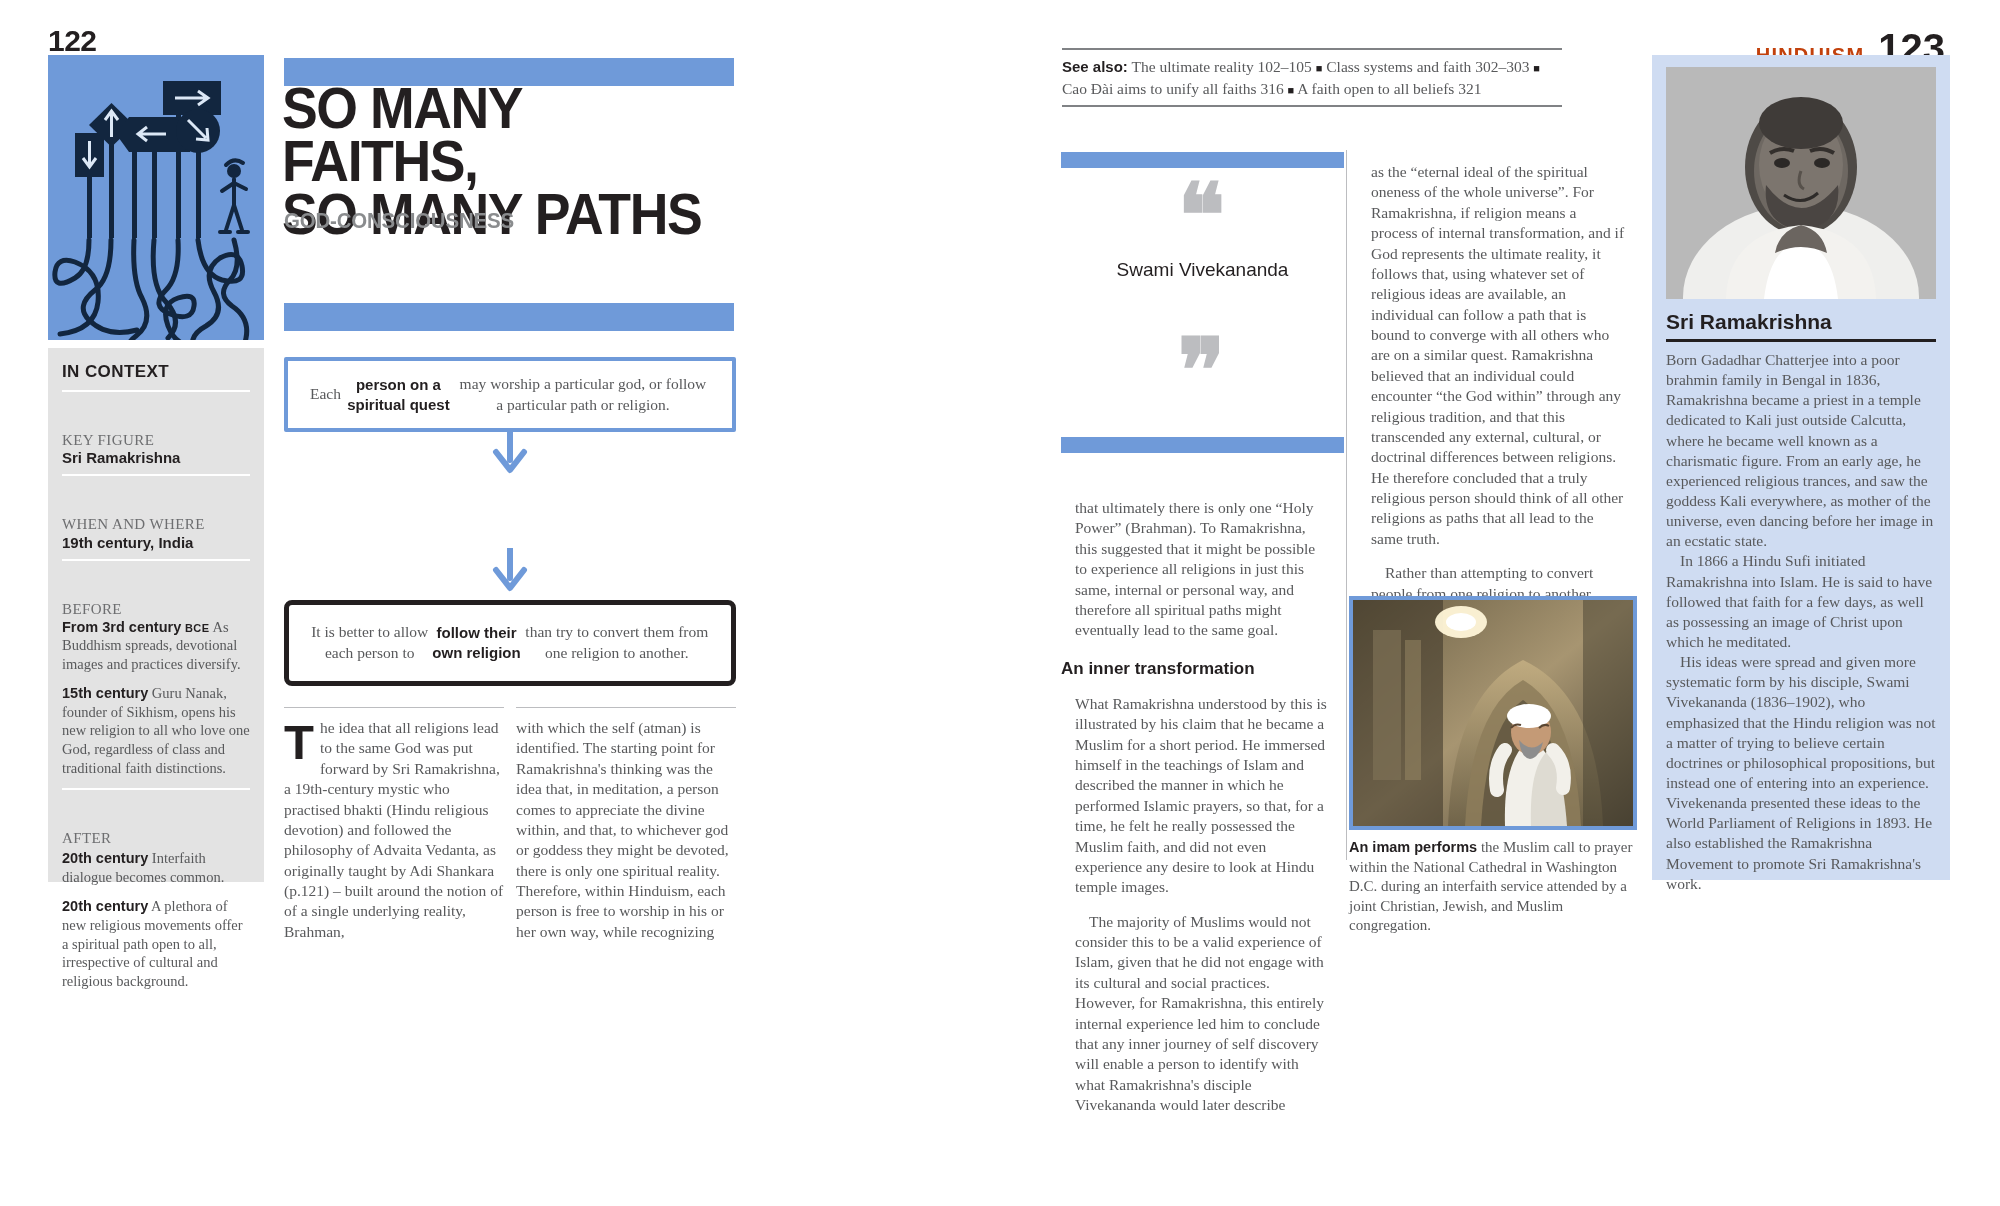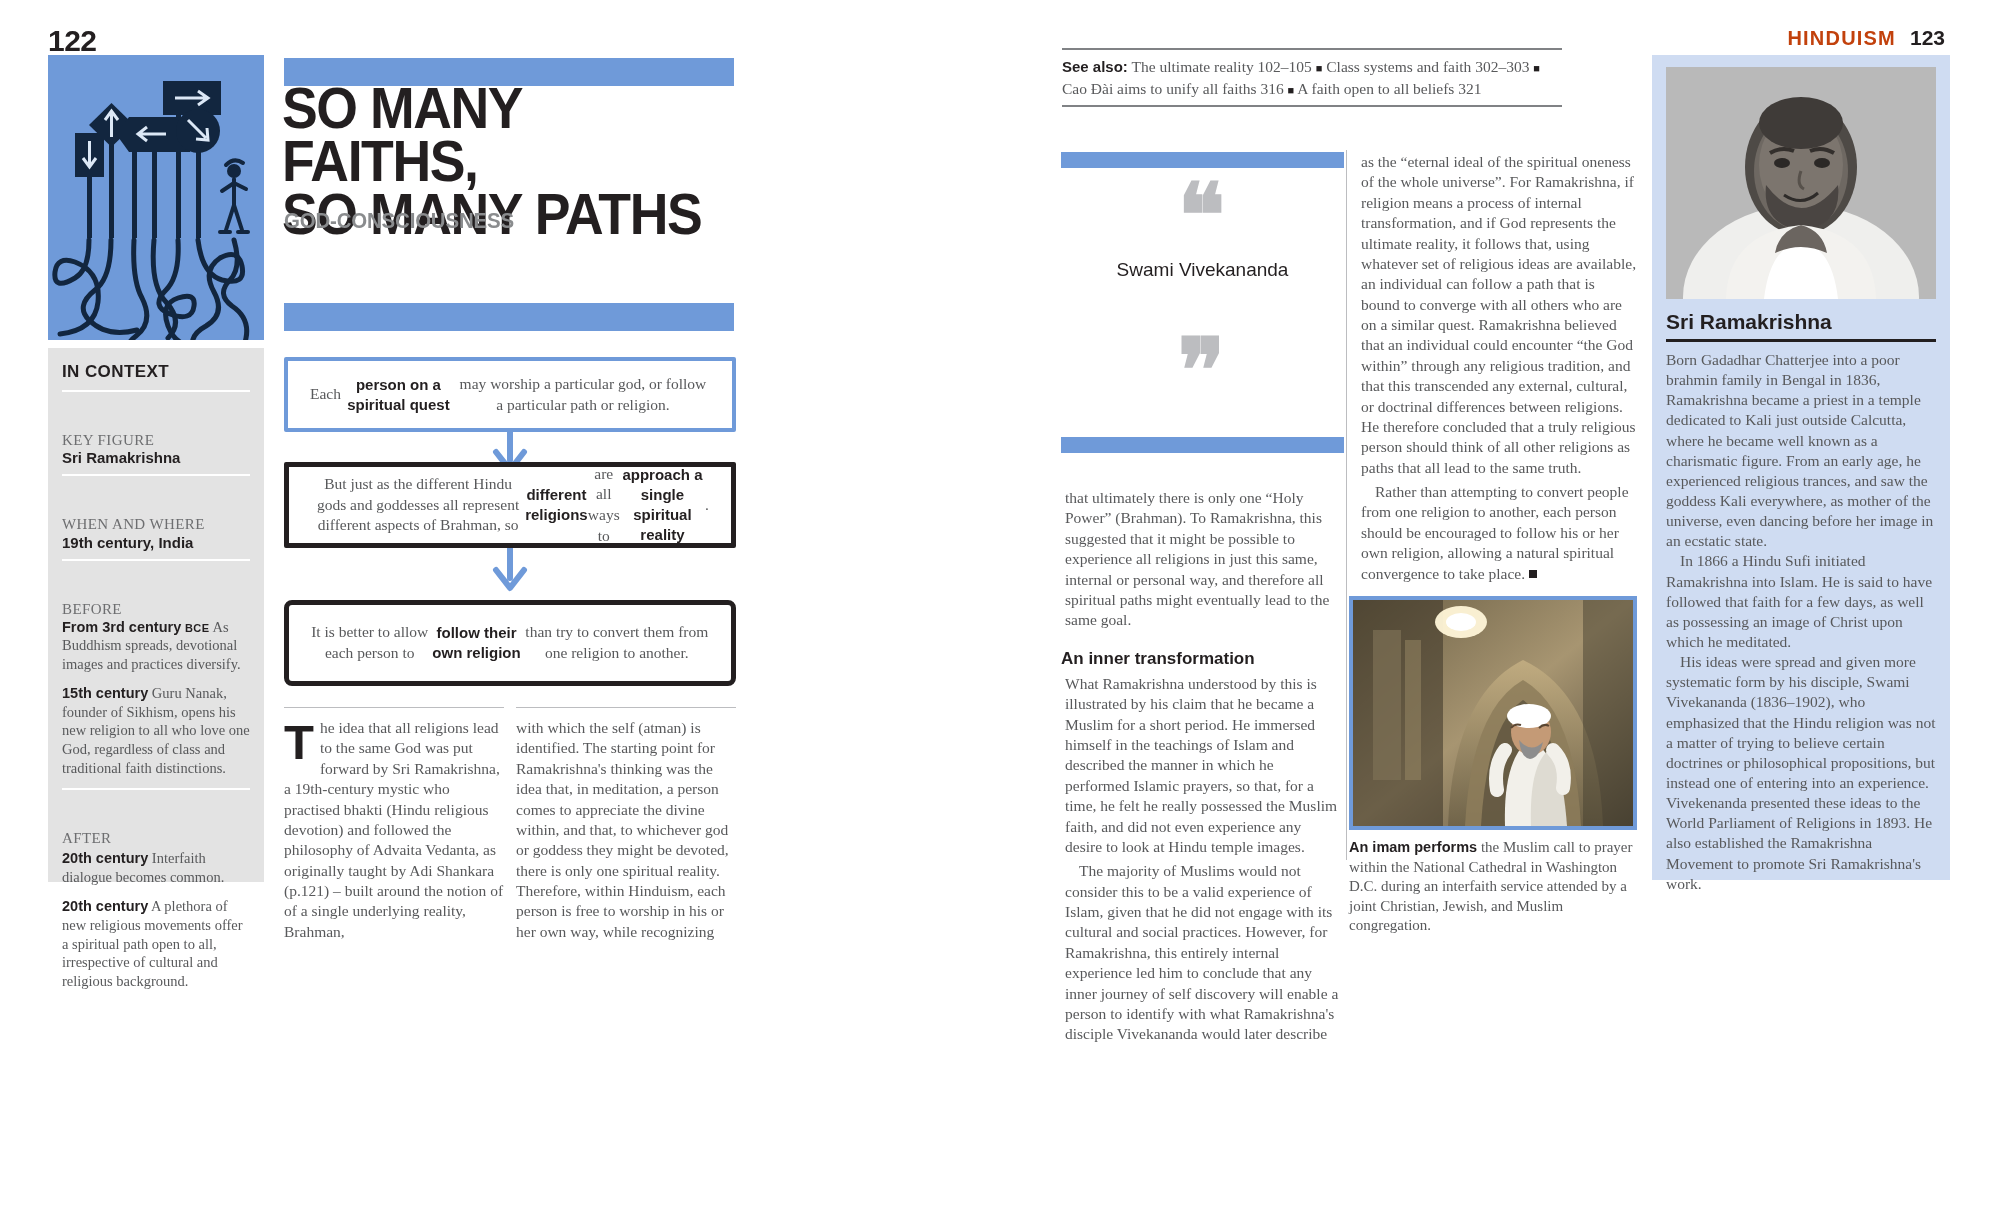--- a/index.html
+++ b/index.html
@@ -37,21 +37,21 @@
   .running-head {
     font-family: "Liberation Sans", sans-serif;
     font-weight: bold;
     font-size: 20px;
     letter-spacing: 1.2px;
     color: #c2410c;
   }
   .folio-right {
     font-family: "Liberation Sans", sans-serif;
     font-weight: bold;
-    font-size: 21px;
+    font-size: 40px;
     color: #231f20;
   }
 
   
   .illus {
     position: absolute;
     left: 48px;
     top: 55px;
     width: 216px;
     height: 285px;
@@ -289,21 +289,21 @@
     line-height: 1.315;
     color: #58595b;
   }
   .rcol h4 {
     font-family: "Liberation Sans", sans-serif;
     font-weight: bold;
     font-size: 17px;
     color: #231f20;
     margin: 17px 0 1px 0;
   }
-  .rcol p { margin: 4px; text-indent: 0; font-family: Liberation Serif, serif; }
+  .rcol p { margin: 14px; text-indent: 0; font-family: Liberation Serif, serif; }
   .rcol p + p { text-indent: 14px; }
 
   .vrule {
     position: absolute;
     width: 1px;
     background: #bcbdc0;
   }
 
   
   .biobox {
@@ -453,21 +453,20 @@
     <div>SO MANY FAITHS,</div>
     <div>SO MANY PATHS</div>
   </div>
   <div class="subhead">GOD-CONSCIOUSNESS</div>
   <div class="blue-bar title-bar-bot"></div>
 
   <div class="flowbox fb1">Each <b>person on a spiritual quest</b> may worship a particular god, or follow a particular path or religion.</div>
   <svg class="arrow a1" viewBox="0 0 36 44">
     <path d="M18 0 L18 30 M4 22 L18 40 L32 22" stroke="#6f9ad9" stroke-width="6" fill="none" stroke-linecap="round" stroke-linejoin="round"></path>
   </svg>
-  <div class="flowbox fb2">But just as the different Hindu gods and goddesses all represent different aspects of Brahman, so <b>different religions</b> are all ways to <b>approach a single spiritual reality</b>.</div>
   <svg class="arrow a2" viewBox="0 0 36 44">
     <path d="M18 0 L18 30 M4 22 L18 40 L32 22" stroke="#6f9ad9" stroke-width="6" fill="none" stroke-linecap="round" stroke-linejoin="round"></path>
   </svg>
   <div class="flowbox fb3">It is better to allow each person to <b>follow their own religion</b> than try to convert them from one religion to another.</div>
 
   <div class="col-rule" style="left:284px; top:707px; width:220px;"></div>
   <div class="col-rule" style="left:516px; top:707px; width:220px;"></div>
   <div class="bodycol dropcap" style="left:284px; top:718px; width:220px;">The idea that all religions lead to the same God was put forward by Sri Ramakrishna, a 19th-century mystic who practised bhakti (Hindu religious devotion) and followed the philosophy of Advaita Vedanta, as originally taught by Adi Shankara (p.121) – built around the notion of of a single underlying reality, Brahman,</div>
   <div class="bodycol" style="left:516px; top:718px; width:220px;">with which the self (atman) is identified. The starting point for Ramakrishna's thinking was the idea that, in meditation, a person comes to appreciate the divine within, and that, to whichever god or goddess they might be devoted, there is only one spiritual reality. Therefore, within Hinduism, each person is free to worship in his or her own way, while recognizing</div>
 

